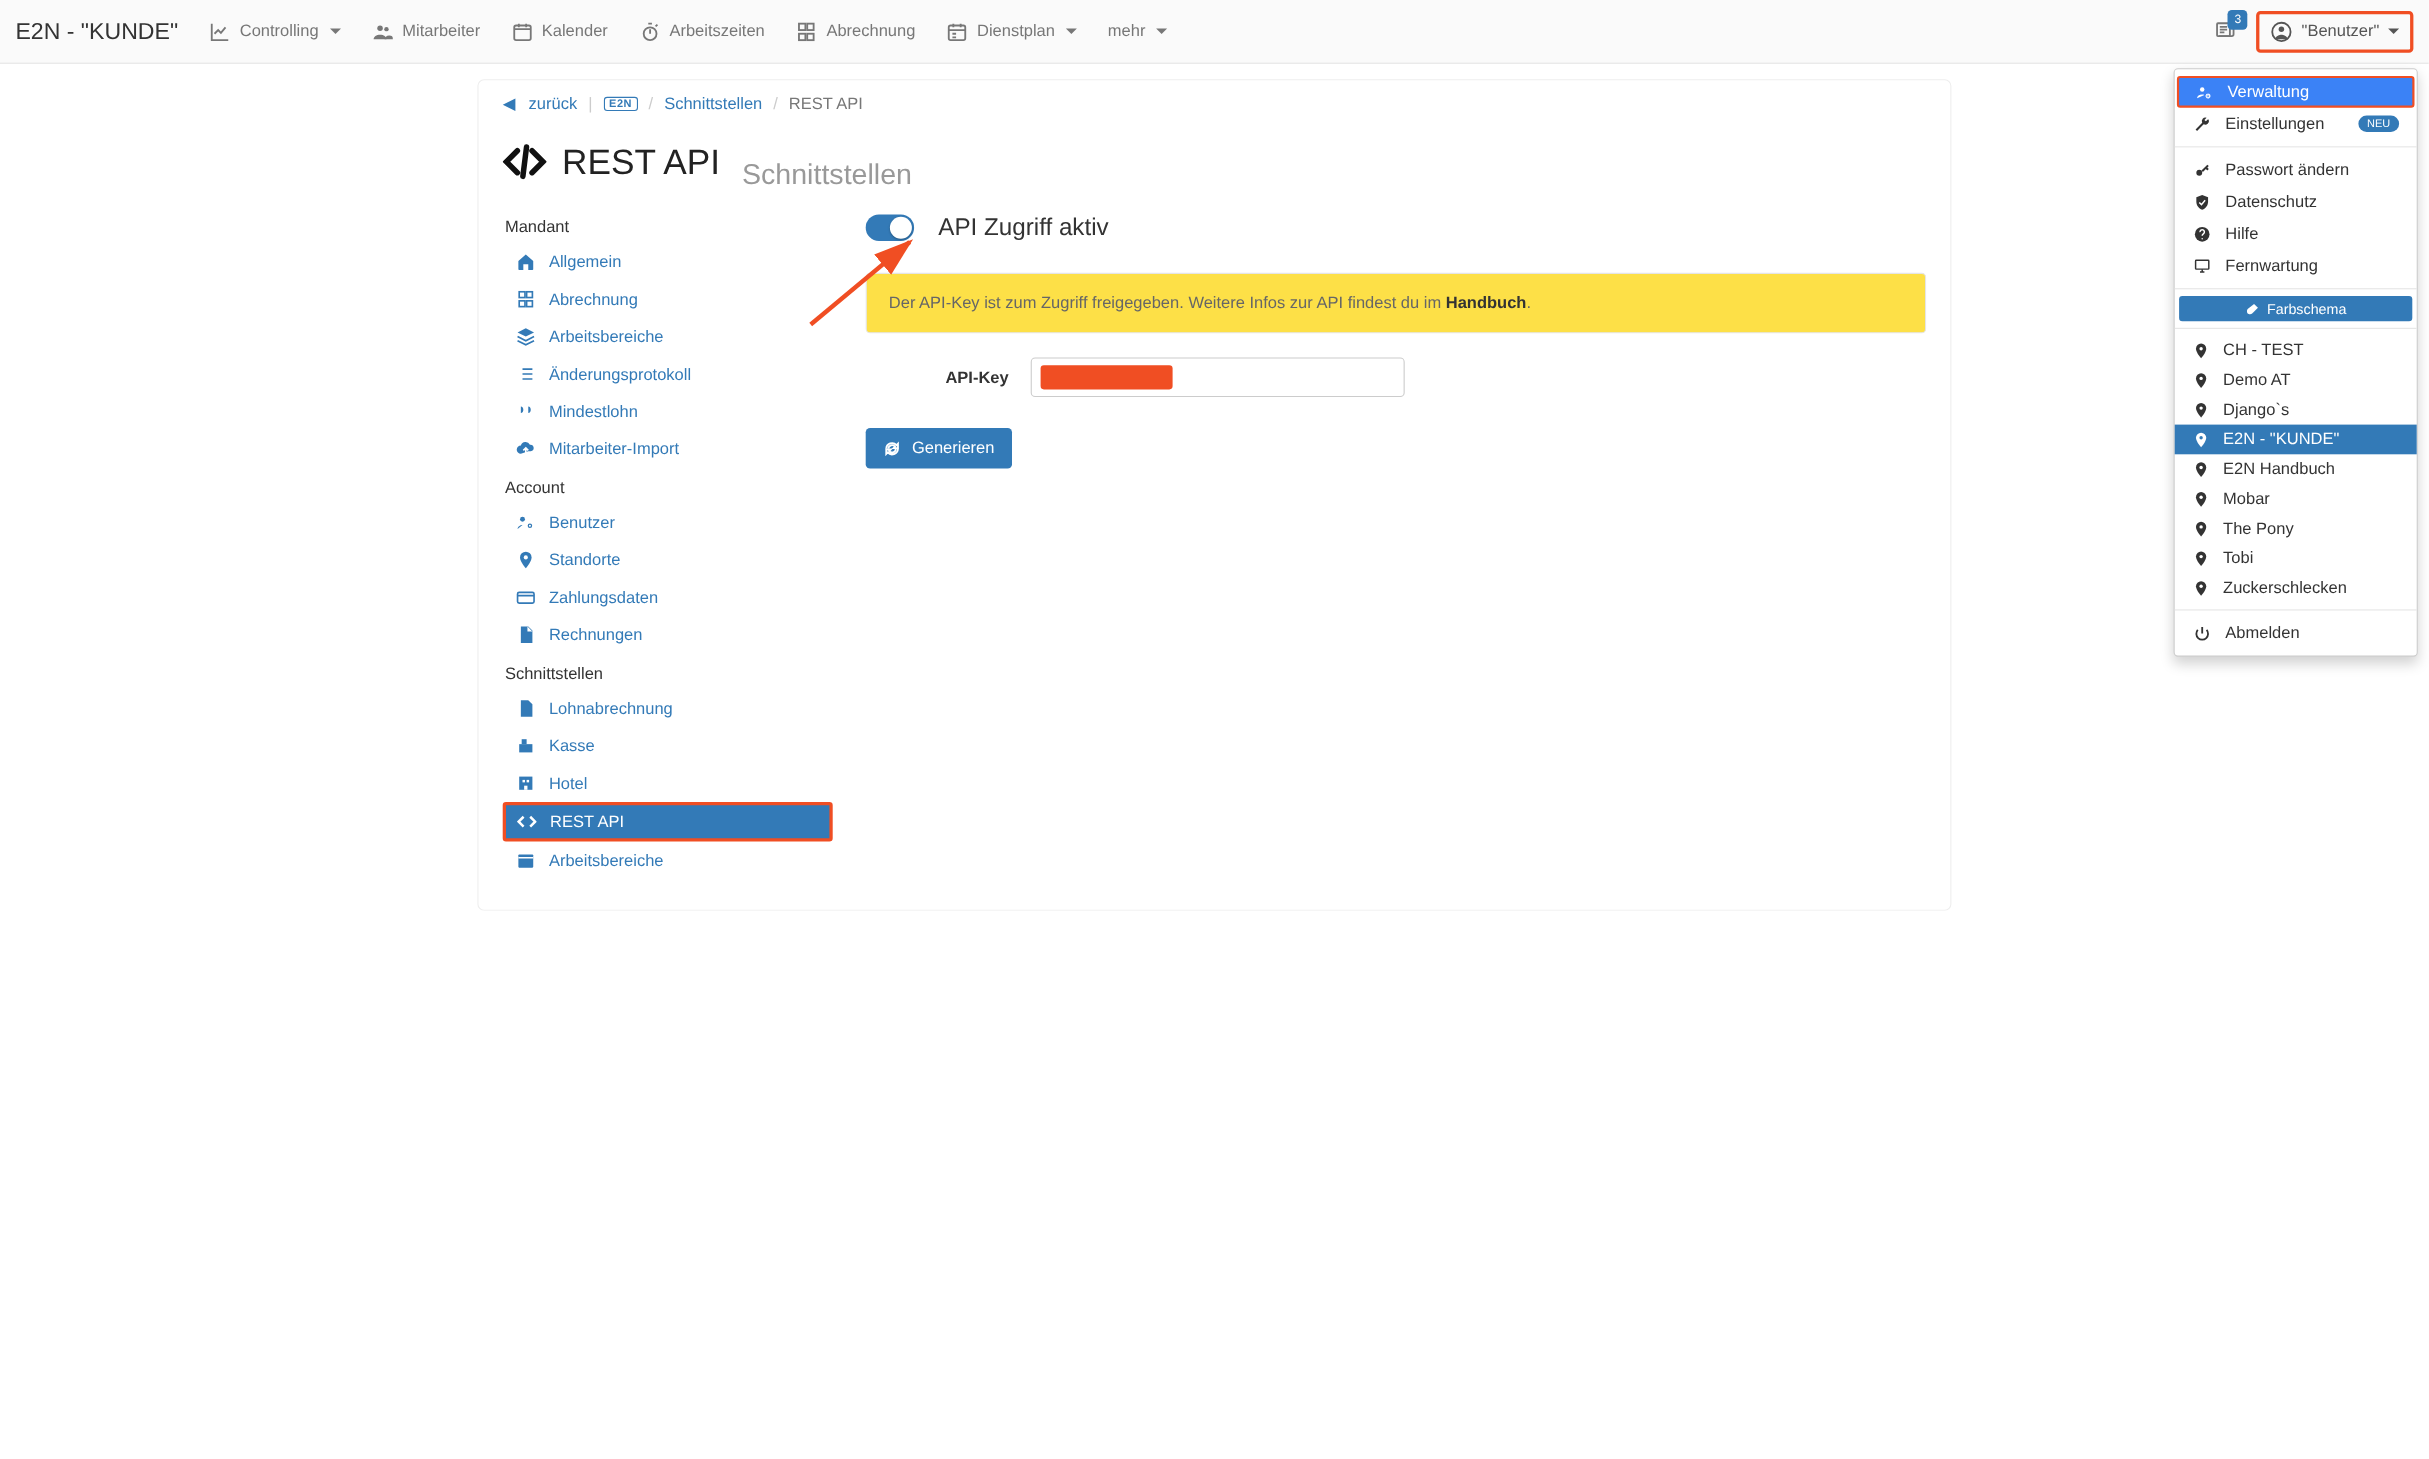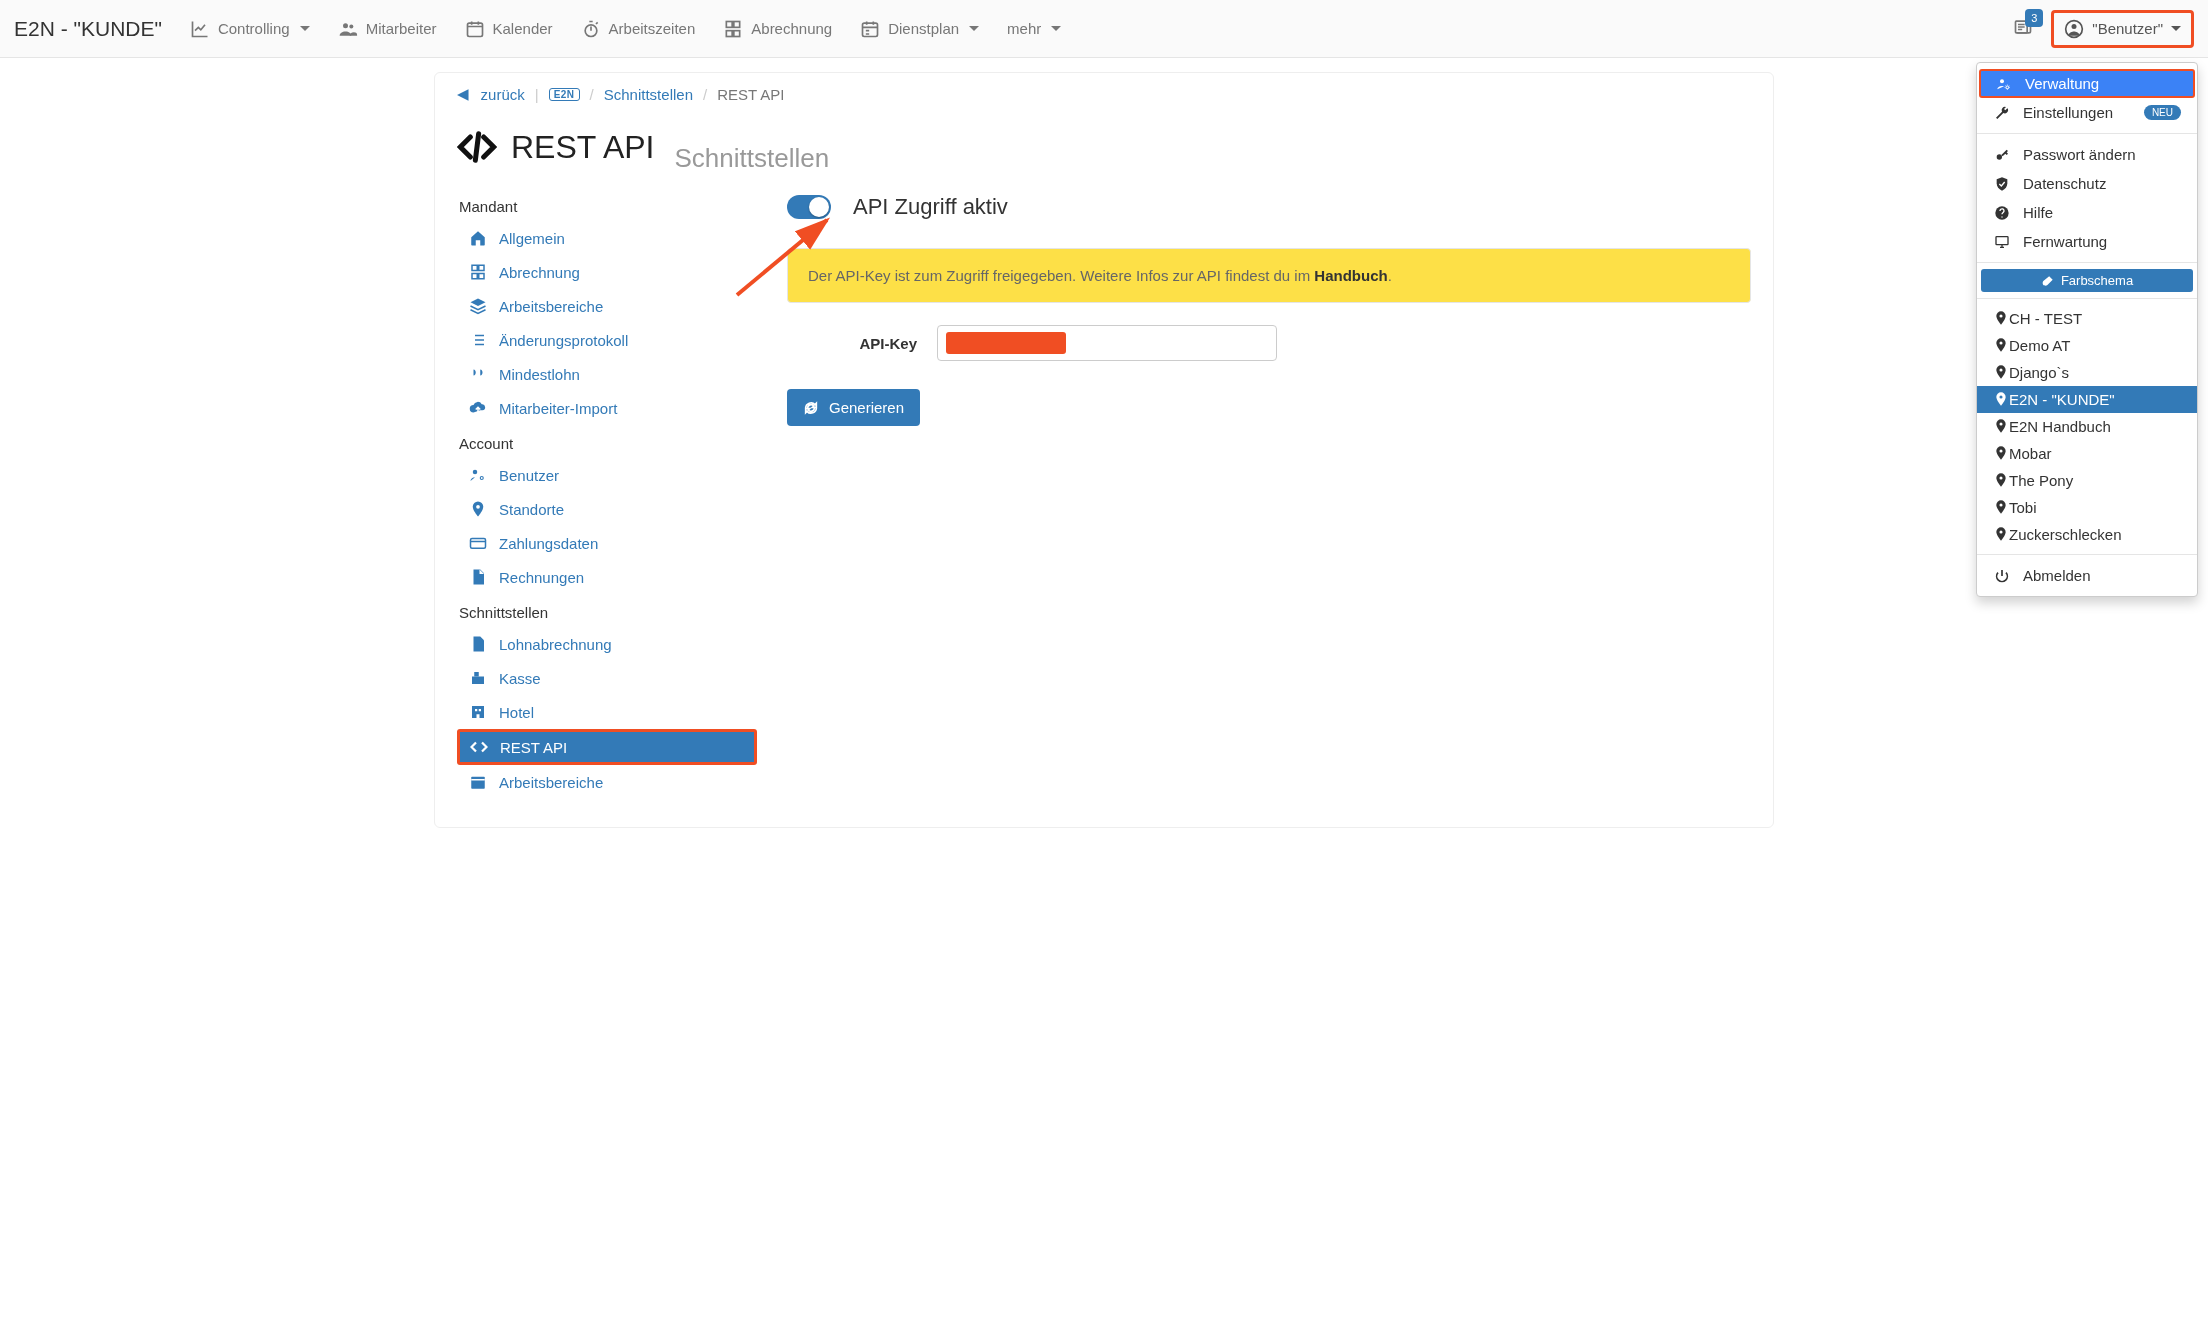--- a/index.html
+++ b/index.html
@@ -39,21 +39,21 @@
   z-index: 100;
   padding: 6px 0;
 }
 .dd-item { display: flex; align-items: center; gap: 12px; padding: 6px 16px; color: #333; cursor: pointer; font-size: 15px; }
 .dd-item.active { background: #3b82f6; color: #fff; border: 2px solid #f04e23; margin: 0 2px; border-radius: 3px; padding: 4px 14px; }
 .dd-item .ico { width: 18px; display: inline-flex; justify-content: center; color: #333; }
 .dd-item.active .ico { color: #fff; }
 .dd-sep { height: 1px; background: #e5e5e5; margin: 6px 0; }
 .dd-badge { background: #337ab7; color: #fff; font-size: 10px; padding: 2px 8px; border-radius: 10px; margin-left: auto; }
 .scheme-btn { margin: 4px 4px 6px; background: #337ab7; color: #fff; text-align: center; padding: 4px 0; font-size: 13px; border-radius: 3px; display: flex; align-items: center; justify-content: center; gap: 6px; cursor: pointer; }
-.dd-ctx { display: flex; align-items: flex-start; padding: 5px 16px; cursor: pointer; color: #333; }
+.dd-ctx { display: flex; align-items: center; gap: 12px; padding: 5px 16px; cursor: pointer; color: #333; }
 .dd-ctx.active-ctx { background: #337ab7; color: #fff; }
 .dd-ctx .ico, .dd-item .ico svg, .dd-ctx .ico svg { width: 16px; height: 16px; }
 
 
 .container {
   max-width: 1340px;
   margin: 14px auto 0;
   padding: 12px 22px 28px;
   background: #fff;
   border: 1px solid #eee;

